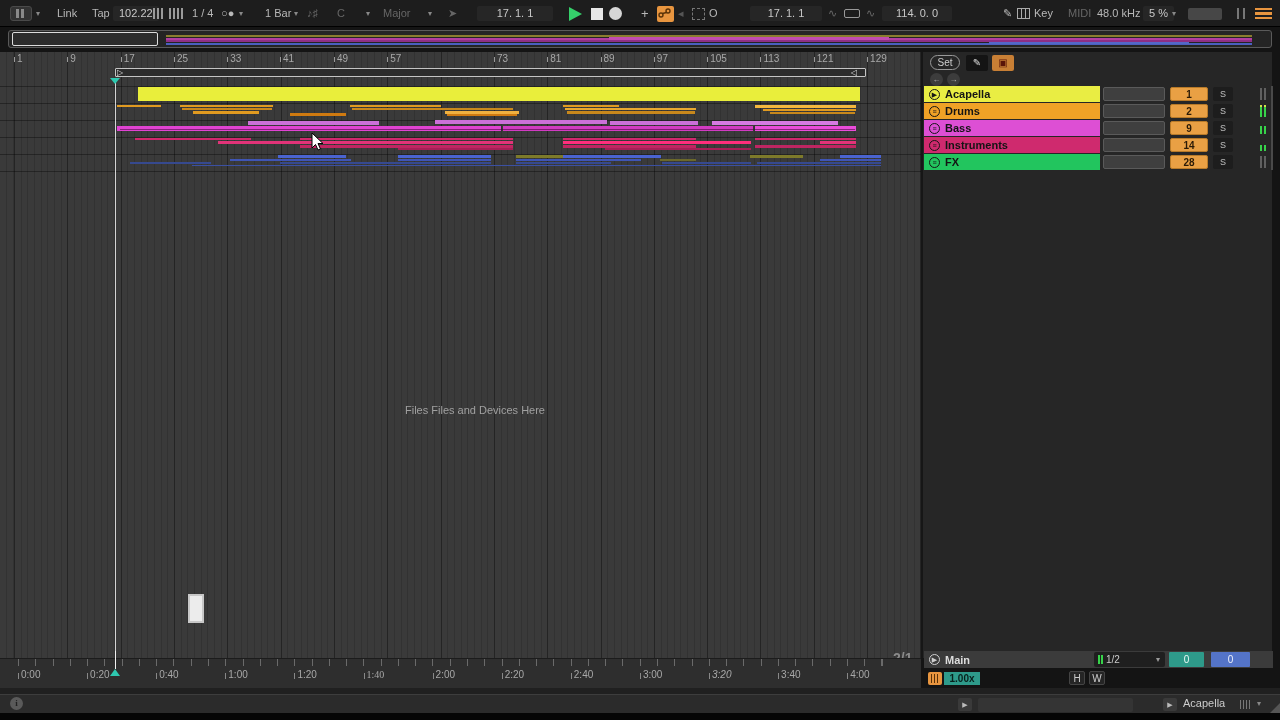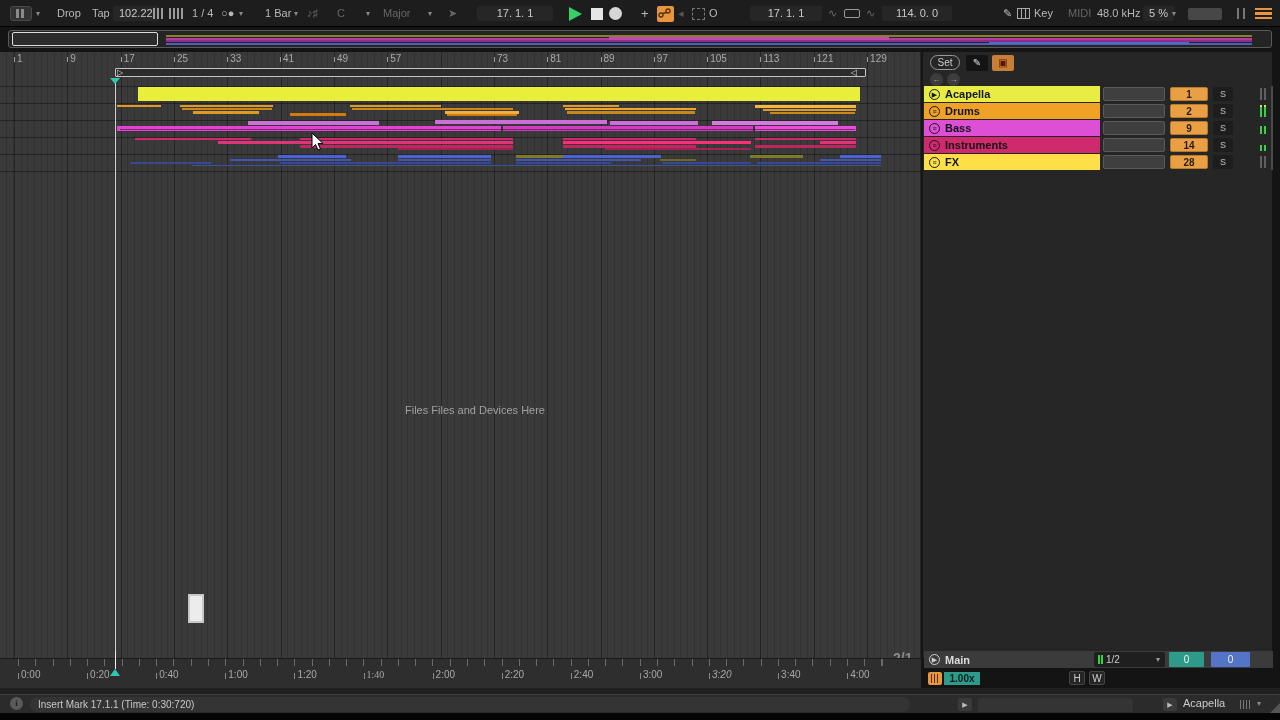--- a/index.html
+++ b/index.html
@@ -163,21 +163,21 @@
 </head>
 <body>
 
 <div id="app">
 
   <div id="topbar">
     <div class="tb logo-box" style="left:10px">
         <i></i>
       </div>
     <span class="tb caret" style="left:36px">▾</span>
-    <span class="tb" style="left:57px">Drop</span>
+    <span class="tb" style="left:57px">Link</span>
     <span class="tb" style="left:92px">Tap</span>
     <span class="tb tb-box" style="left:113px">102.22</span>
     <div class="tb vbars3" style="left:153px"></div>
     <div class="tb vbars4" style="left:169px"></div>
     <span class="tb" style="left:192px">1 / 4</span>
     <span class="tb" style="left:221px">○●</span>
     <span class="tb caret" style="left:239px">▾</span>
     <span class="tb" style="left:265px">1 Bar</span>
     <span class="tb caret" style="left:294px">▾</span>
     <span class="tb dim" style="left:307px">♪♯</span>
@@ -377,21 +377,21 @@
           </div>
           <div class="trk-field"></div>
           <div class="trk-num">14</div>
           <div class="trk-solo">S</div>
           <div class="meter m-low">
             <i></i>
             <i></i>
           </div>
         </div>
         <div class="trk" style="top: 102px;">
-          <div class="trk-band" style="background:#fde047">
+          <div class="trk-band" style="background:#22c55e">
             <span class="trk-ic">≡</span>
             <span class="trk-name">FX</span>
           </div>
           <div class="trk-field"></div>
           <div class="trk-num">28</div>
           <div class="trk-solo">S</div>
           <div class="meter m-idle">
             <i></i>
             <i></i>
           </div>
@@ -437,21 +437,20 @@
         <div class="time-lab" style="left: 778.1px;"><i></i>3:40</div>
         <div class="time-lab" style="left: 847.2px;"><i></i>4:00</div>
       </div>
     <div id="ph-line-b"></div>
     <div id="ph-tri-b"></div>
   </div>
   <div id="below-ruler"></div>
 
   <div id="statusbar">
     <div id="info-ic">i</div>
-    <div id="status-field">Insert Mark 17.1.1 (Time: 0:30:720)</div>
     <div class="mini-play" style="left:958px">▶</div>
     <div id="status-field2"></div>
     <div class="mini-play" style="left:1163px">▶</div>
     <div id="status-track">Acapella</div>
     <div id="sb-bars"></div>
     <div id="sb-caret">▾</div>
     <div id="grip"></div>
   </div>
   <div id="bottom-edge"></div>
 </div>

